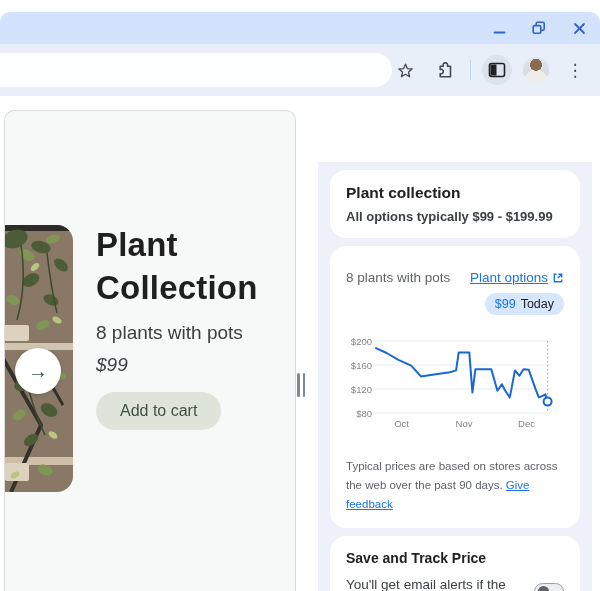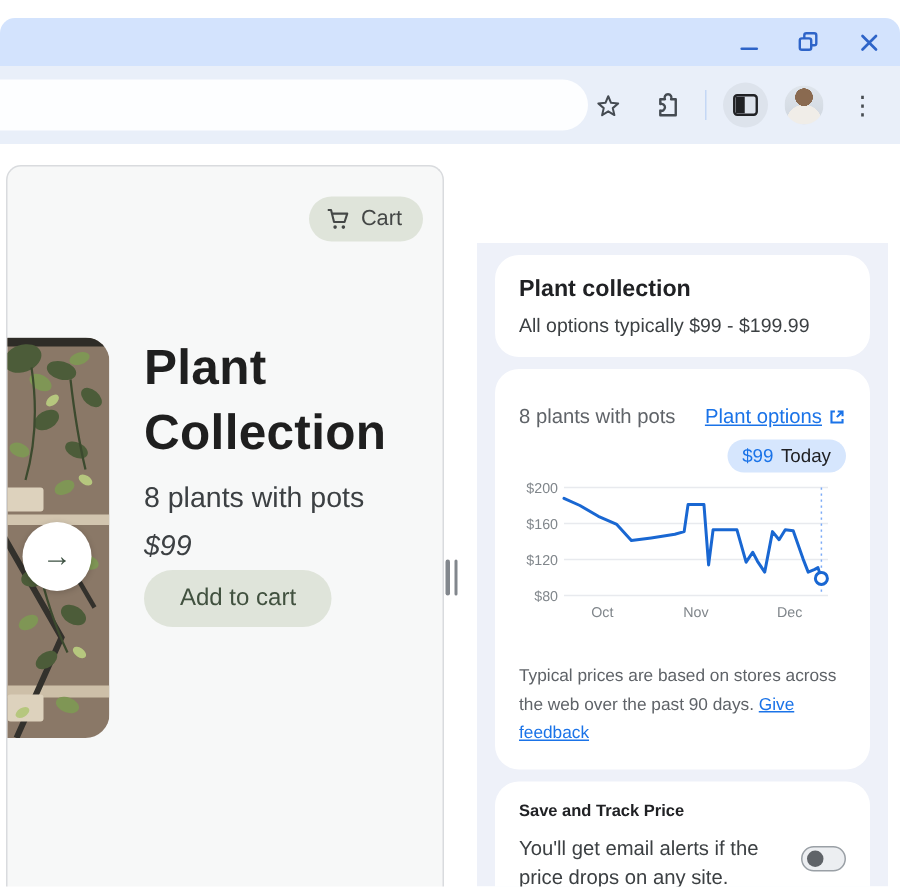--- a/index.html
+++ b/index.html
@@ -31,49 +31,49 @@
   .cart-btn{position:absolute;top:20px;right:13px;height:30px;padding:0 14px 0 11px;
             font-size:14.5px;color:#444746;}
   .photo{position:absolute;left:-4px;top:114px;width:72px;height:267px;border-radius:0 16px 16px 0;overflow:hidden;}
   .next-btn{position:absolute;left:10px;top:237px;width:46px;height:46px;border-radius:50%;background:#fff;
             box-shadow:0 1px 4px rgba(0,0,0,.18);display:flex;align-items:center;justify-content:center;
             font-size:20px;color:#3e5243;cursor:pointer;}
   .product-info{position:absolute;left:91px;top:112px;width:192px;}
   .product-title{font-size:33px;line-height:43px;font-weight:bold;color:#1f1f1f;letter-spacing:.2px;}
   .product-sub{margin-top:13px;font-size:19px;color:#3c4043;}
   .product-price{margin-top:10px;font-size:19px;color:#3c4043;font-style:italic;}
-  .add-cart-btn{margin-top:4px;height:38px;padding:0 24px;border-radius:19px;font-size:16px;color:#41513f;}
+  .add-cart-btn{margin-top:16px;height:38px;padding:0 24px;border-radius:19px;font-size:16px;color:#41513f;}
 
   
   .resize-handle{left:297px;top:373px;width:9px;height:24px;display:flex;gap:3px;cursor:col-resize;}
   .resize-handle i{display:block;width:2.5px;height:24px;background:#82878d;border-radius:2px;}
 
   
   .panel{left:318px;top:110px;width:282px;height:481px;background:#fff;}
   .panel-header{position:absolute;left:0;top:0;right:0;height:52px;background:#fff;}
   .panel-title-btn{position:absolute;left:12px;top:10px;height:33px;display:flex;align-items:center;gap:9px;
                    background:#e9eef8;border-radius:9px;padding:0 13px;cursor:pointer;}
   .panel-title-text{font-size:13.5px;color:#202124;}
   .panel-close{position:absolute;right:15px;top:15px;width:22px;height:22px;display:flex;align-items:center;
                justify-content:center;font-size:15px;color:#3c4043;cursor:pointer;}
   .panel-body{position:absolute;left:0;right:8px;top:52px;bottom:0;background:#eef1f9;padding:8px 12px;box-sizing:border-box;}
   .card{background:#fff;border-radius:16px;padding:14px 16px;margin-bottom:8px;}
   .card h2{margin:0;font-size:15.5px;font-weight:bold;color:#202124;}
   .card h3{margin:0;font-size:13.5px;font-weight:bold;color:#202124;}
-  .summary-sub{margin-top:7px;font-size:13px;color:#3c4043;}
+  .summary-sub{margin-top:7px;font-size:13px;color:#3c4043;font-weight:bold;}
   .ph-row{margin-top:10px;display:flex;align-items:center;}
   .ph-sub{font-size:13.5px;color:#5f6368;}
   .link{color:#1a73e8;text-decoration:underline;cursor:pointer;}
   .buying-link{margin-left:auto;font-size:13.5px;display:inline-flex;align-items:center;gap:4px;}
   .badge-row{margin-top:8px;display:flex;justify-content:flex-end;}
   .today-badge{display:inline-flex;align-items:center;gap:5px;background:#d6e6fd;border-radius:12px;
                height:22px;padding:0 10px;font-size:12.5px;}
   .today-badge .b-price{color:#1a73e8;}
   .today-badge .b-label{color:#202124;font-weight:normal;}
-  .chart-wrap{margin-top:4px;}
+  .chart-wrap{margin-top:20px;}
   .disclaimer{margin-top:22px;font-size:11.5px;line-height:19px;color:#5f6368;}
   .track-row{margin-top:9px;display:flex;align-items:flex-start;}
   .track-body{font-size:13.5px;line-height:19px;color:#3c4043;width:186px;}
   .toggle{margin-left:auto;margin-top:8px;width:30px;height:17px;border-radius:9px;background:#eceef1;
           border:1px solid #9aa0a6;position:relative;cursor:pointer;box-sizing:border-box;}
   .toggle .knob{position:absolute;left:3px;top:2px;width:11px;height:11px;border-radius:50%;background:#5f6368;}
 </style>
 </head>
 <body>
 
@@ -122,28 +122,20 @@
       <div class="avatar"></div>
     </div>
     <div class="tb-btn">
       <span class="dots">⋮</span>
     </div>
   </div>
 </div>
 
 <div class="abs page">
 
-  <div class="pill cart-btn">
-    <svg width="17" height="17" viewBox="0 0 17 17">
-      <path d="M1.5 2h2.2l2 8h7l1.8-5.6H4.3" fill="none" stroke="#444746" stroke-width="1.4" stroke-linejoin="round"></path>
-      <circle cx="6.4" cy="13.4" r="1.2" fill="#444746"></circle>
-      <circle cx="11.9" cy="13.4" r="1.2" fill="#444746"></circle>
-    </svg>
-    <span>Cart</span>
-  </div>
 
   <div class="photo">
     <svg width="72" height="267" viewBox="0 0 72 267" preserveAspectRatio="none">
       <rect width="72" height="267" fill="#8a7867"></rect>
       <rect y="0" width="72" height="6" fill="#2e2c27"></rect>
       <rect y="118" width="72" height="7" fill="#d2c5af"></rect>
       <rect y="232" width="72" height="8" fill="#cdbfa8"></rect>
       <path d="M0 130 L40 200 L10 267" stroke="#33312c" stroke-width="4" fill="none"></path>
       <path d="M30 125 L62 180" stroke="#33312c" stroke-width="3" fill="none"></path>
       <rect x="2" y="100" width="26" height="16" rx="2" fill="#ddd2bd"></rect>
@@ -237,21 +229,21 @@
             <polyline points="30.0,13.2 40.6,18.0 52.9,25.2 65.2,30.6 74.9,41.4 88.1,39.6 103.9,37.2 110.1,35.4 112.7,17.4 123.3,17.4 126.4,57.6 129.4,34.2 145.3,34.2 151.4,55.8 155.8,49.2 159.0,55.2 163.8,62.4 169.0,35.4 173.4,40.8 177.5,34.2 182.8,34.8 189.3,53.4 192.8,62.4 197.2,60.6 199.3,59.4 201.6,66.6" fill="none" stroke="#1967d2" stroke-width="2" stroke-linejoin="round" stroke-linecap="round"></polyline>
             <circle cx="201.6" cy="66.6" r="4" fill="#fff" stroke="#1967d2" stroke-width="2"></circle>
           </svg></div>
       <div class="disclaimer">
         <span>Typical prices are based on stores across the web over the past 90 days.</span>
         <span class="link">Give feedback</span>
       </div>
     </div>
 
     <div class="card">
-      <h3 style="font-size:11px;">Save and Track Price</h3>
+      <h3 style="font-size:14px;">Save and Track Price</h3>
       <div class="track-row">
         <div class="track-body">You'll get email alerts if the price drops on any site.</div>
         <div class="toggle">
             <div class="knob"></div>
           </div>
       </div>
     </div>
 
   </div>
 </div>

